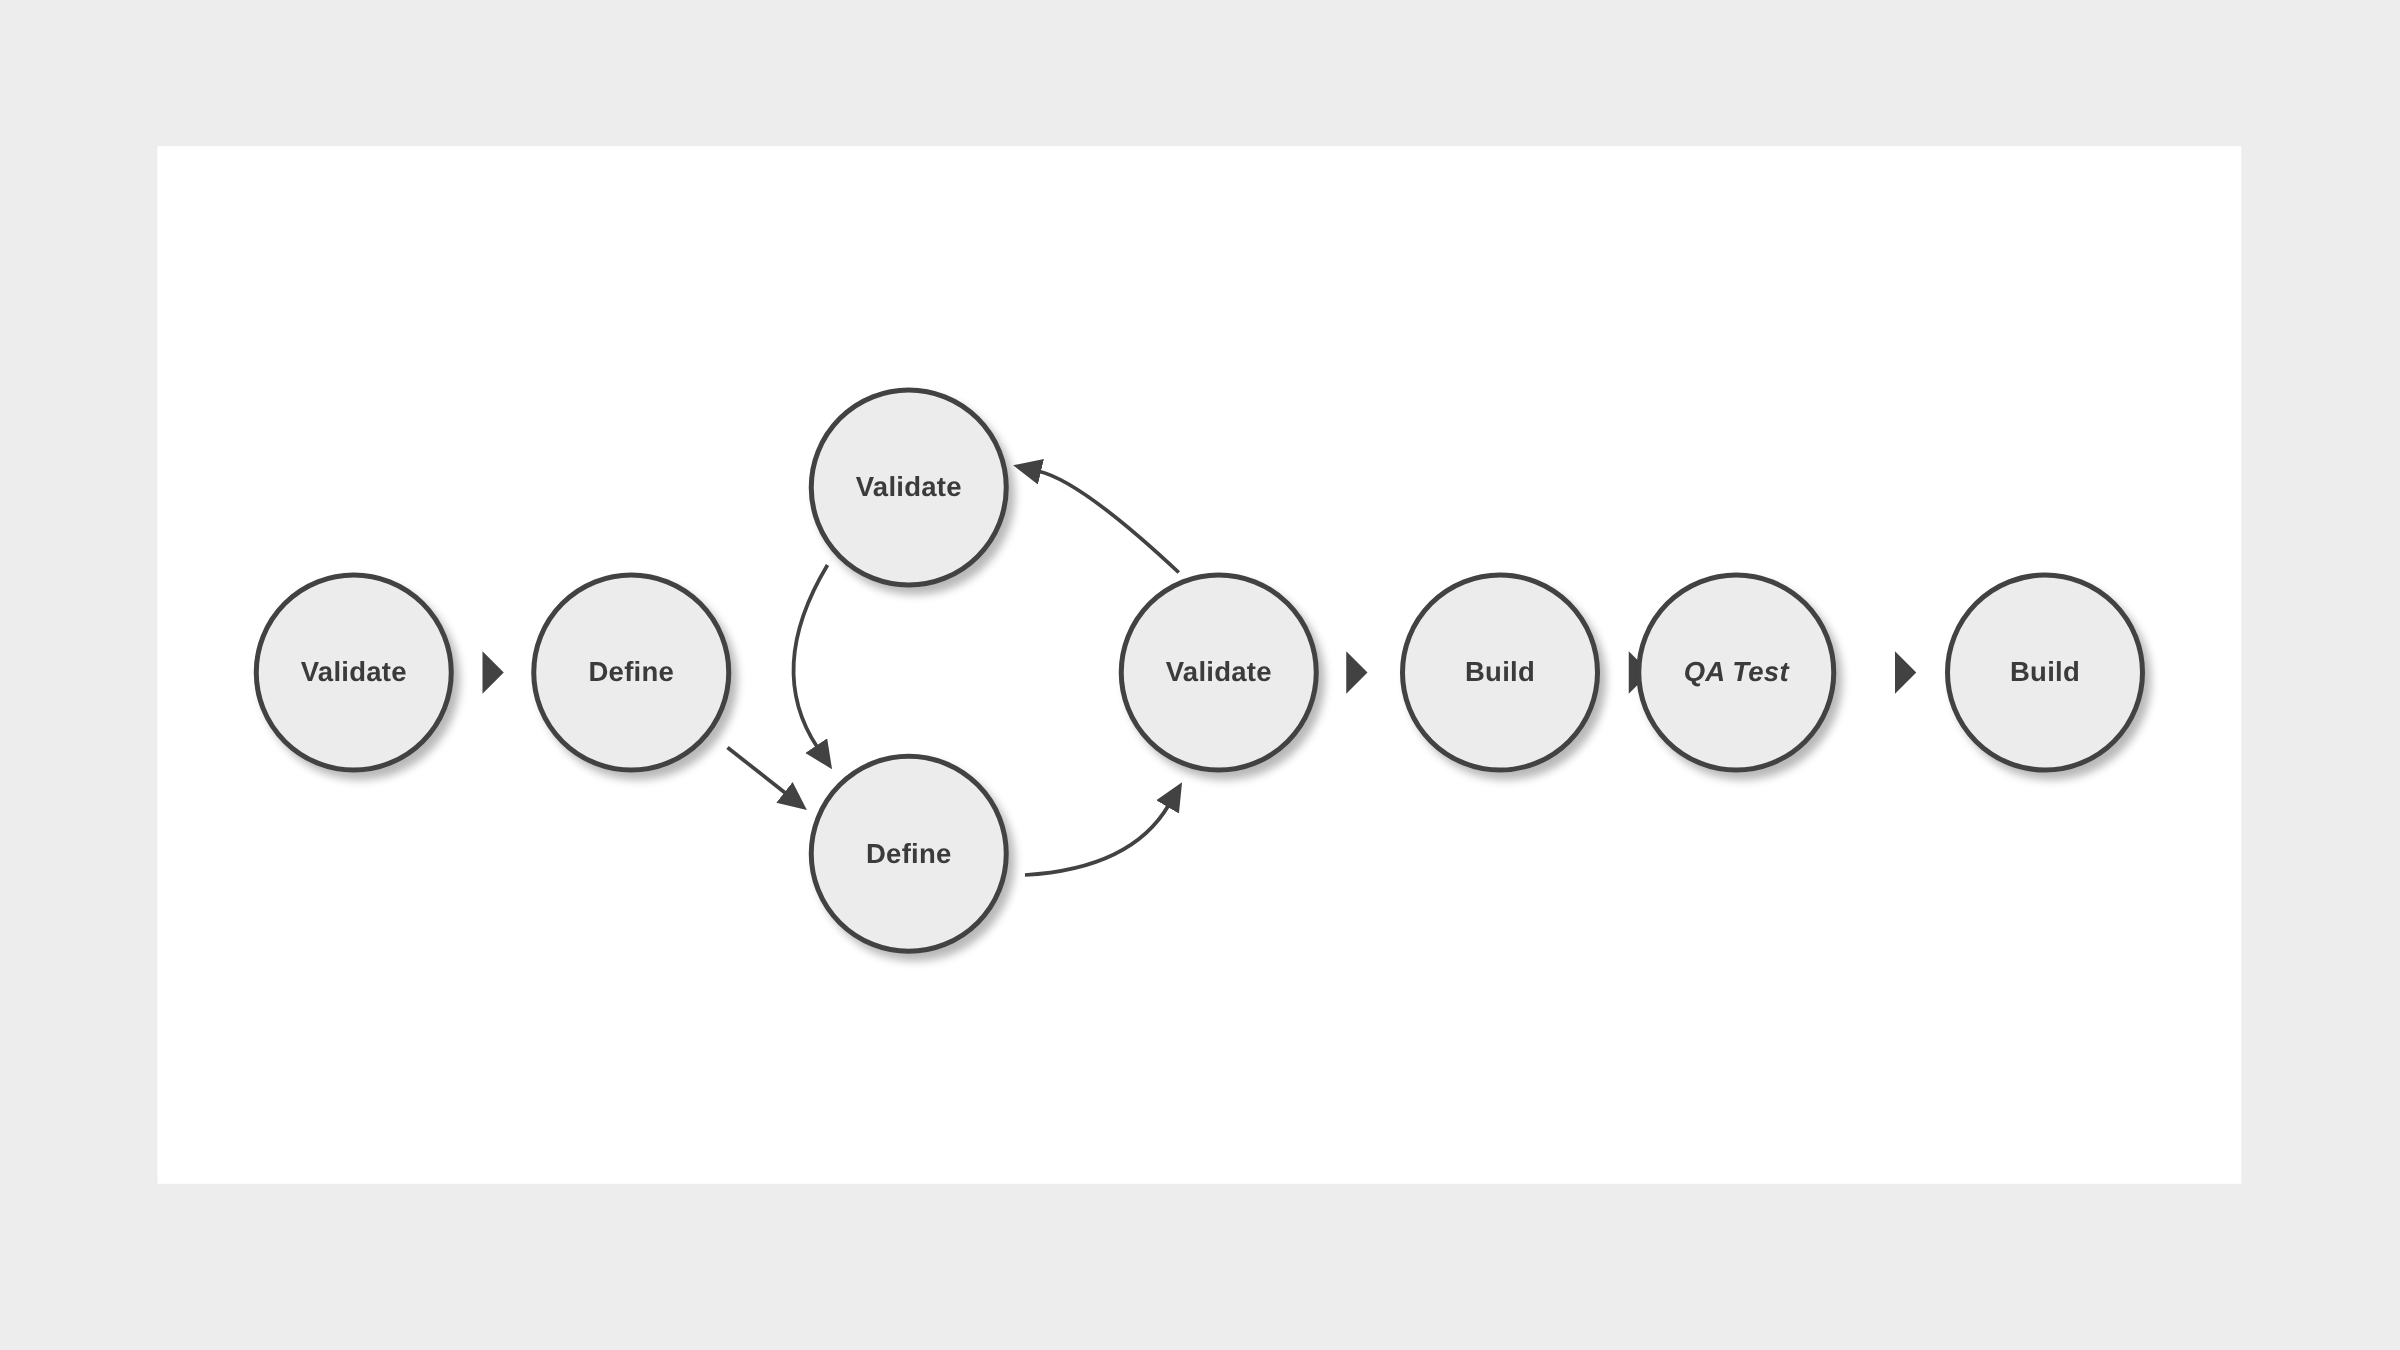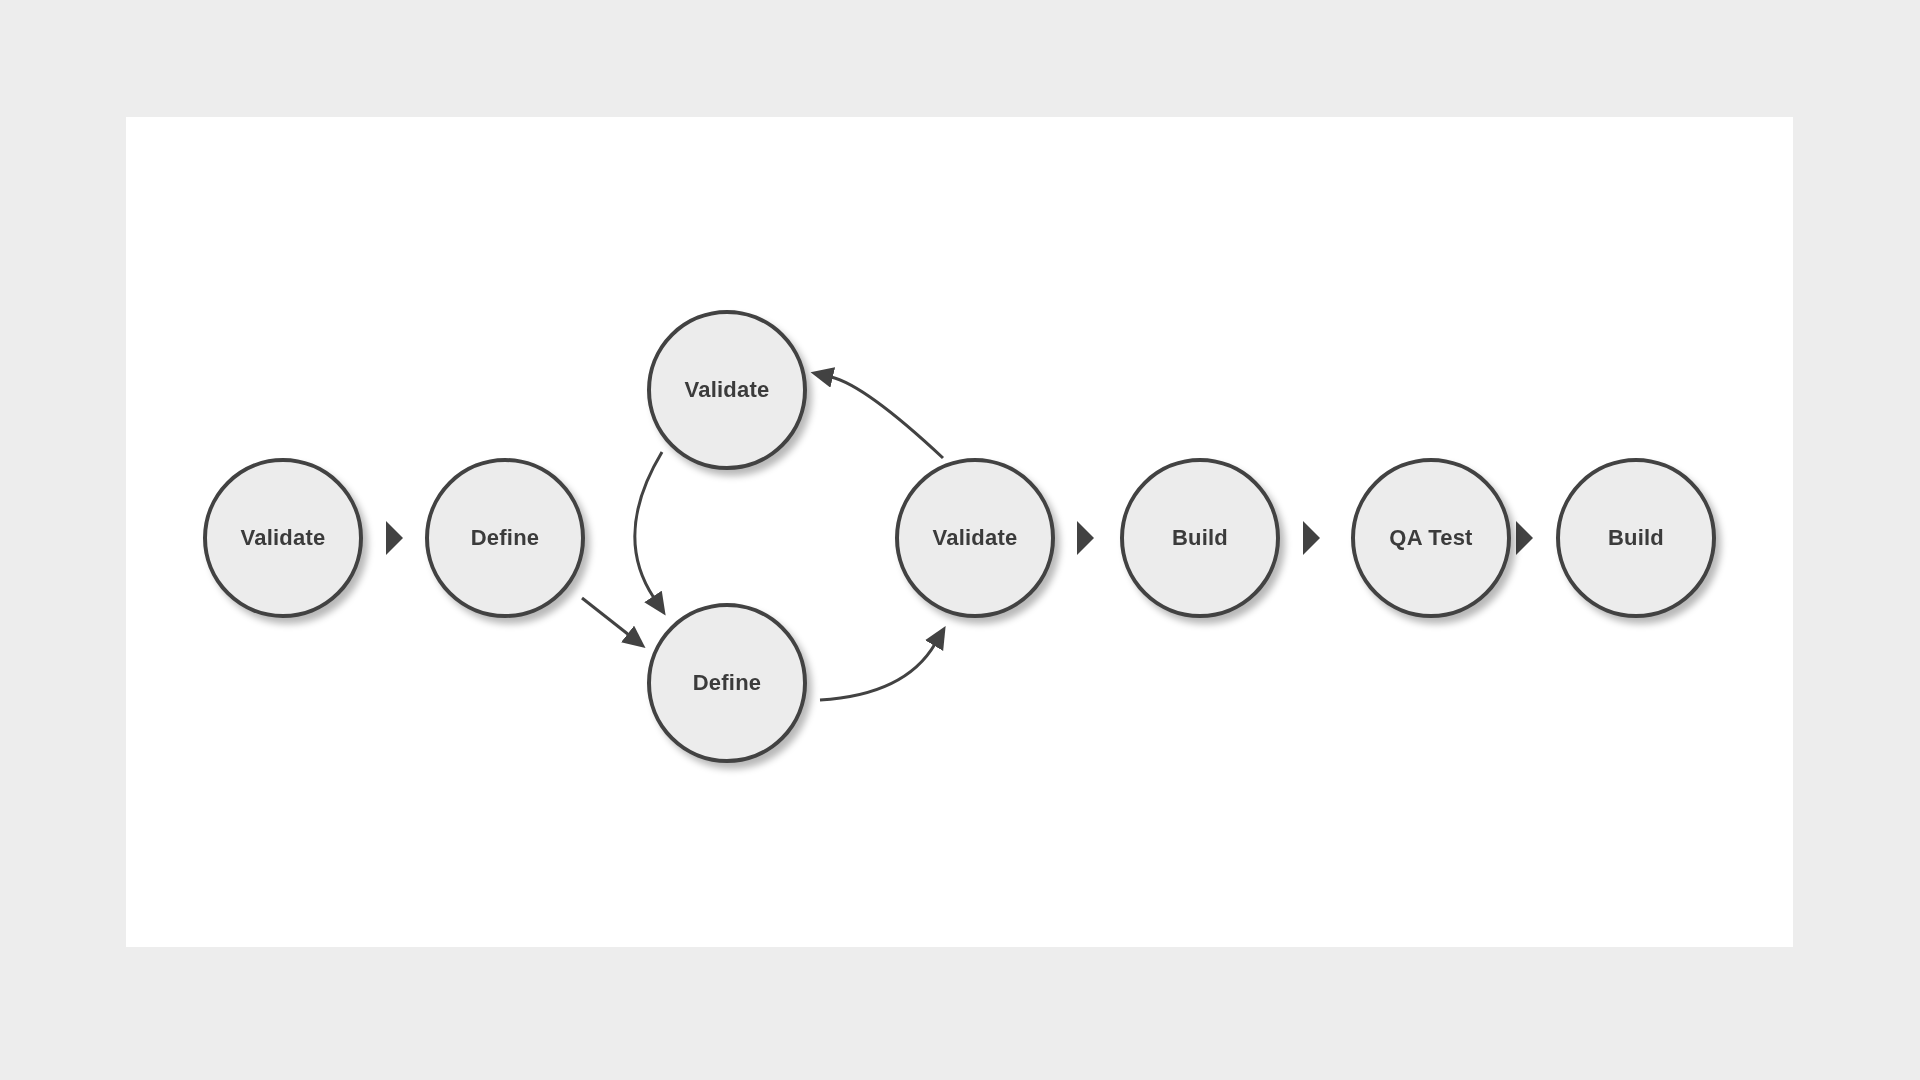--- a/index.html
+++ b/index.html
@@ -71,20 +71,20 @@
       </div>
       <div class="node" style="left: 521px; top: 486px;">
         <span class="node-label">Define</span>
       </div>
       <div class="node" style="left: 769px; top: 341px;">
         <span class="node-label">Validate</span>
       </div>
       <div class="node" style="left: 994px; top: 341px; justify-content: center;">
         <span class="node-label">Build</span>
       </div>
-      <div class="node" style="left: 1225px; top: 341px;">
+      <div class="node" style="left: 1183px; top: 341px; font-style: italic;">
         <span class="node-label">QA Test</span>
       </div>
       <div class="node" style="left: 1430px; top: 341px;">
         <span class="node-label">Build</span>
       </div>
     </div>
 </div>
 
 </body></html>

